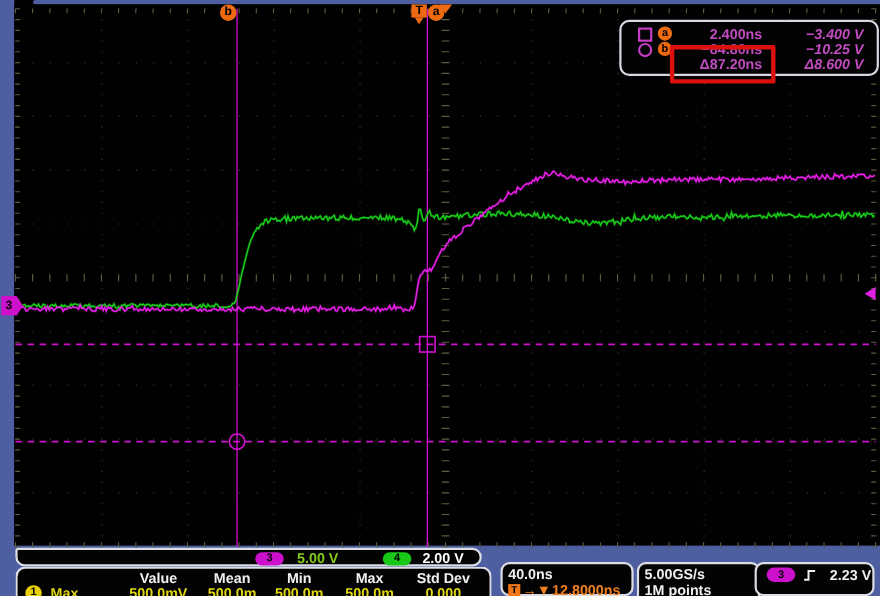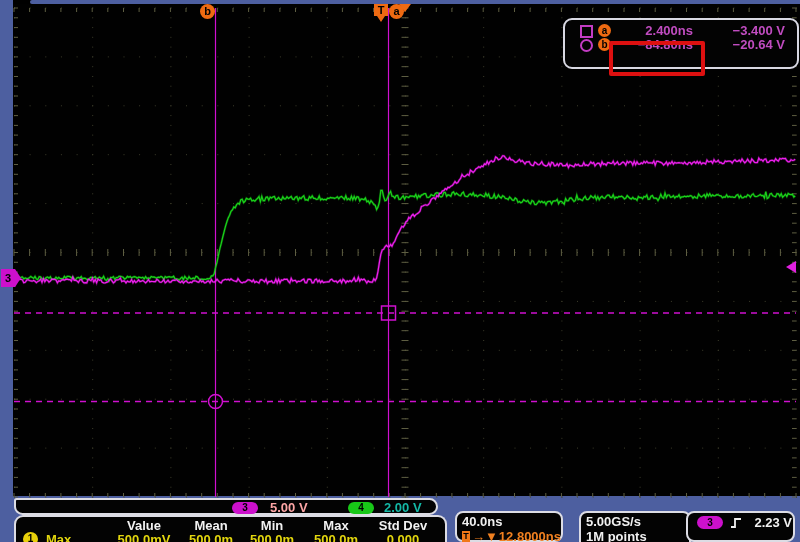--- a/index.html
+++ b/index.html
@@ -10,21 +10,21 @@
   #frame-left{left:0;top:0;width:13px;height:542px;background:#4d5fa0;}
   #frame-top{left:30px;top:0;width:770px;height:4px;background:#4d5fa0;border-radius:3px 0 0 3px;}
   #bottom-bar{left:0;top:496px;width:800px;height:46px;background:#4d5fa0;}
   #scope-area{left:13px;top:4px;width:787px;height:494px;background:#010101;}
   svg{position:absolute;left:0;top:0;}
   
   #readout-box{left:563px;top:18px;width:232px;height:47px;background:#030303;
     border:2px solid #d8d8e2;border-radius:9px;color:#c04cc0;font-size:13px;}
   .ro-row{position:absolute;height:14px;line-height:14px;}
   .ro-time{position:absolute;left:46px;width:82px;text-align:right;}
-  .ro-volt{position:absolute;left:130px;width:90px;text-align:right;}
+  .ro-volt{position:absolute;left:130px;width:90px;text-align:right;font-style:italic;}
   .marker-sq{position:absolute;left:15px;width:9px;height:9px;border:2px solid #c33cc3;}
   .marker-ci{position:absolute;left:15px;width:9px;height:9px;border:2px solid #c33cc3;border-radius:50%;}
   .cbadge{position:absolute;left:33px;width:13px;height:13px;border-radius:50%;background:#ee6a12;
     color:#000;font-size:10px;line-height:13px;text-align:center;}
   #red-rect{left:609px;top:41px;width:88px;height:27px;border:4px solid #dd1010;border-radius:2px;background:transparent;}
   
   .top-badge{width:15px;height:15px;border-radius:50%;background:#ee6a12;color:#000;
     font-size:11px;line-height:15px;text-align:center;top:4px;}
   #t-flag{left:374px;top:4px;width:14px;height:12px;background:#ee6a12;color:#000;
     font-size:11px;line-height:12px;text-align:center;}
@@ -42,31 +42,31 @@
   .panel{background:#030303;border:2px solid #dcdce4;box-sizing:border-box;color:#f0f0f0;font-size:13px;}
   #chan-bar{left:14px;top:498px;width:424px;height:17px;border-radius:3px 9px 9px 9px;}
   .ch-badge{position:absolute;top:2px;width:26px;height:12px;border-radius:7px;color:#000;
     font-size:10px;line-height:12px;text-align:center;}
   #meas-box{left:14px;top:515px;width:433px;height:29px;border-bottom:none;border-radius:9px 9px 0 0;}
   .mh{position:absolute;top:1px;width:70px;text-align:center;color:#f2f2f2;}
   .mv{position:absolute;top:15px;width:76px;text-align:center;color:#e2d60e;}
   #meas-badge{position:absolute;left:7px;top:15px;width:15px;height:14px;border-radius:50%;
     background:#e8d00a;color:#000;font-size:10px;line-height:14px;text-align:center;}
   #meas-name{position:absolute;left:30px;top:15px;color:#e2d60e;}
-  #tb-box{left:455px;top:511px;width:108px;height:31px;border-radius:8px;padding:1px 0 0 5px;}
+  #tb-box{left:455px;top:511px;width:121px;height:31px;border-radius:8px;padding:1px 0 0 5px;}
   #tb-delay{color:#f08020;display:flex;align-items:center;gap:1px;}
   #t-icon{display:inline-block;width:11px;height:11px;background:#f07818;color:#000;
     font-size:9px;line-height:11px;text-align:center;margin-right:1px;}
   #acq-box{left:579px;top:511px;width:112px;height:41px;border-radius:8px;padding:1px 0 0 5px;}
   #trig-box{left:686px;top:511px;width:109px;height:31px;border-radius:8px;}
   #trig-badge{position:absolute;left:9px;top:3px;width:26px;height:13px;border-radius:7px;
     background:#cc10cc;color:#000;font-size:10px;line-height:13px;text-align:center;}
   #trig-slope{position:absolute;left:42px;top:3px;}
   #trig-level-label{position:absolute;left:60px;top:2px;width:44px;text-align:right;}
-  .mag{color:#fca5a5;} .grn{color:#14b8a6;}
+  .mag{color:#84cc16;} .grn{color:#ffffff;}
 </style>
 </head>
 <body>
 
 <div id="screen">
 
   <div id="frame-left" class="abs"></div>
   <div id="frame-top" class="abs"></div>
   <div id="scope-area" class="abs"></div>
   <div id="bottom-bar" class="abs"></div>
@@ -97,21 +97,25 @@
     <div class="ro-row" style="top:4px;left:0;width:228px;">
       <span class="marker-sq" style="top:1px;"></span>
       <span class="cbadge" style="top:0;">a</span>
       <span class="ro-time">2.400ns</span>
       <span class="ro-volt">−3.400 V</span>
     </div>
     <div class="ro-row" style="top:18px;left:0;width:228px;">
       <span class="marker-ci" style="top:1px;"></span>
       <span class="cbadge" style="top:0;">b</span>
       <span class="ro-time">−84.80ns</span>
-      <span class="ro-volt">−20.64 V</span>
+      <span class="ro-volt">−10.25 V</span>
+    </div>
+    <div class="ro-row" style="top:32px;left:0;width:228px;">
+      <span class="ro-time">Δ87.20ns</span>
+      <span class="ro-volt">Δ8.600 V</span>
     </div>
   </div>
   <div id="red-rect" class="abs"></div>
 
   <div id="chan-bar" class="abs panel">
     <span class="ch-badge" style="left:216px;background:#cc10cc;">3</span>
     <span class="abs mag" style="left:254px;top:0px;">5.00 V</span>
     <span class="ch-badge" style="left:332px;background:#18c818;">4</span>
     <span class="abs grn" style="left:368px;top:0px;">2.00 V</span>
   </div>

